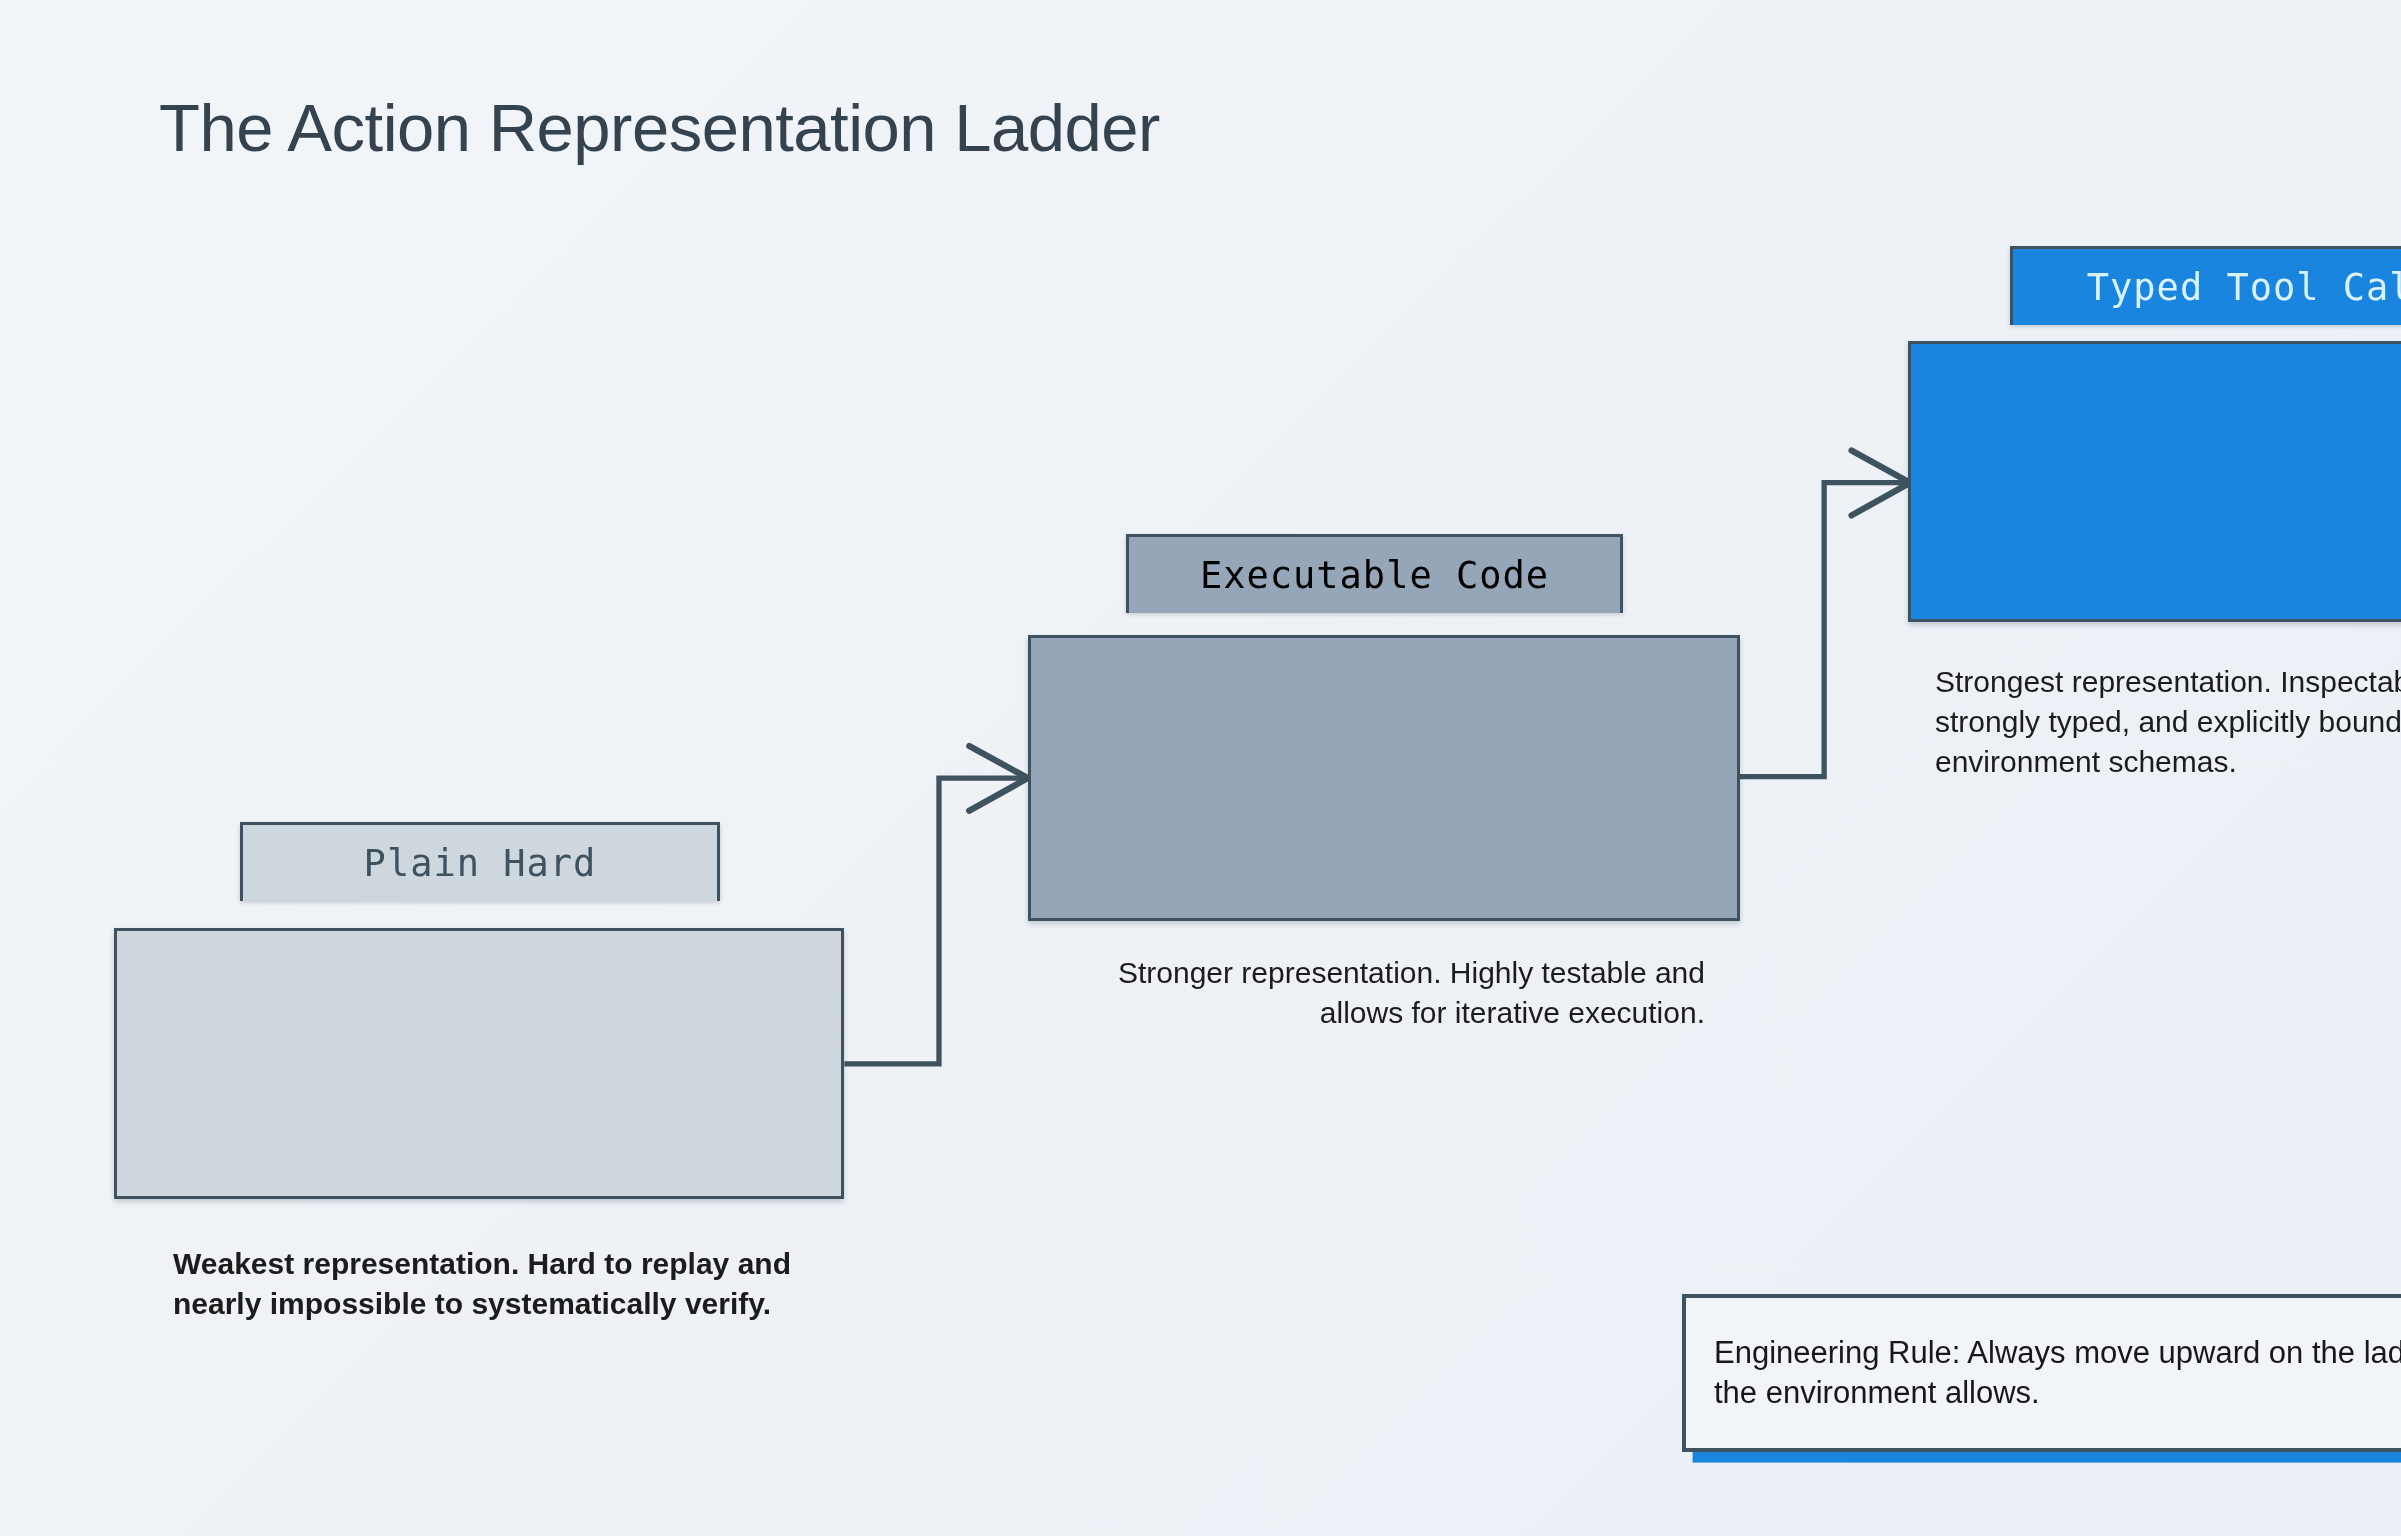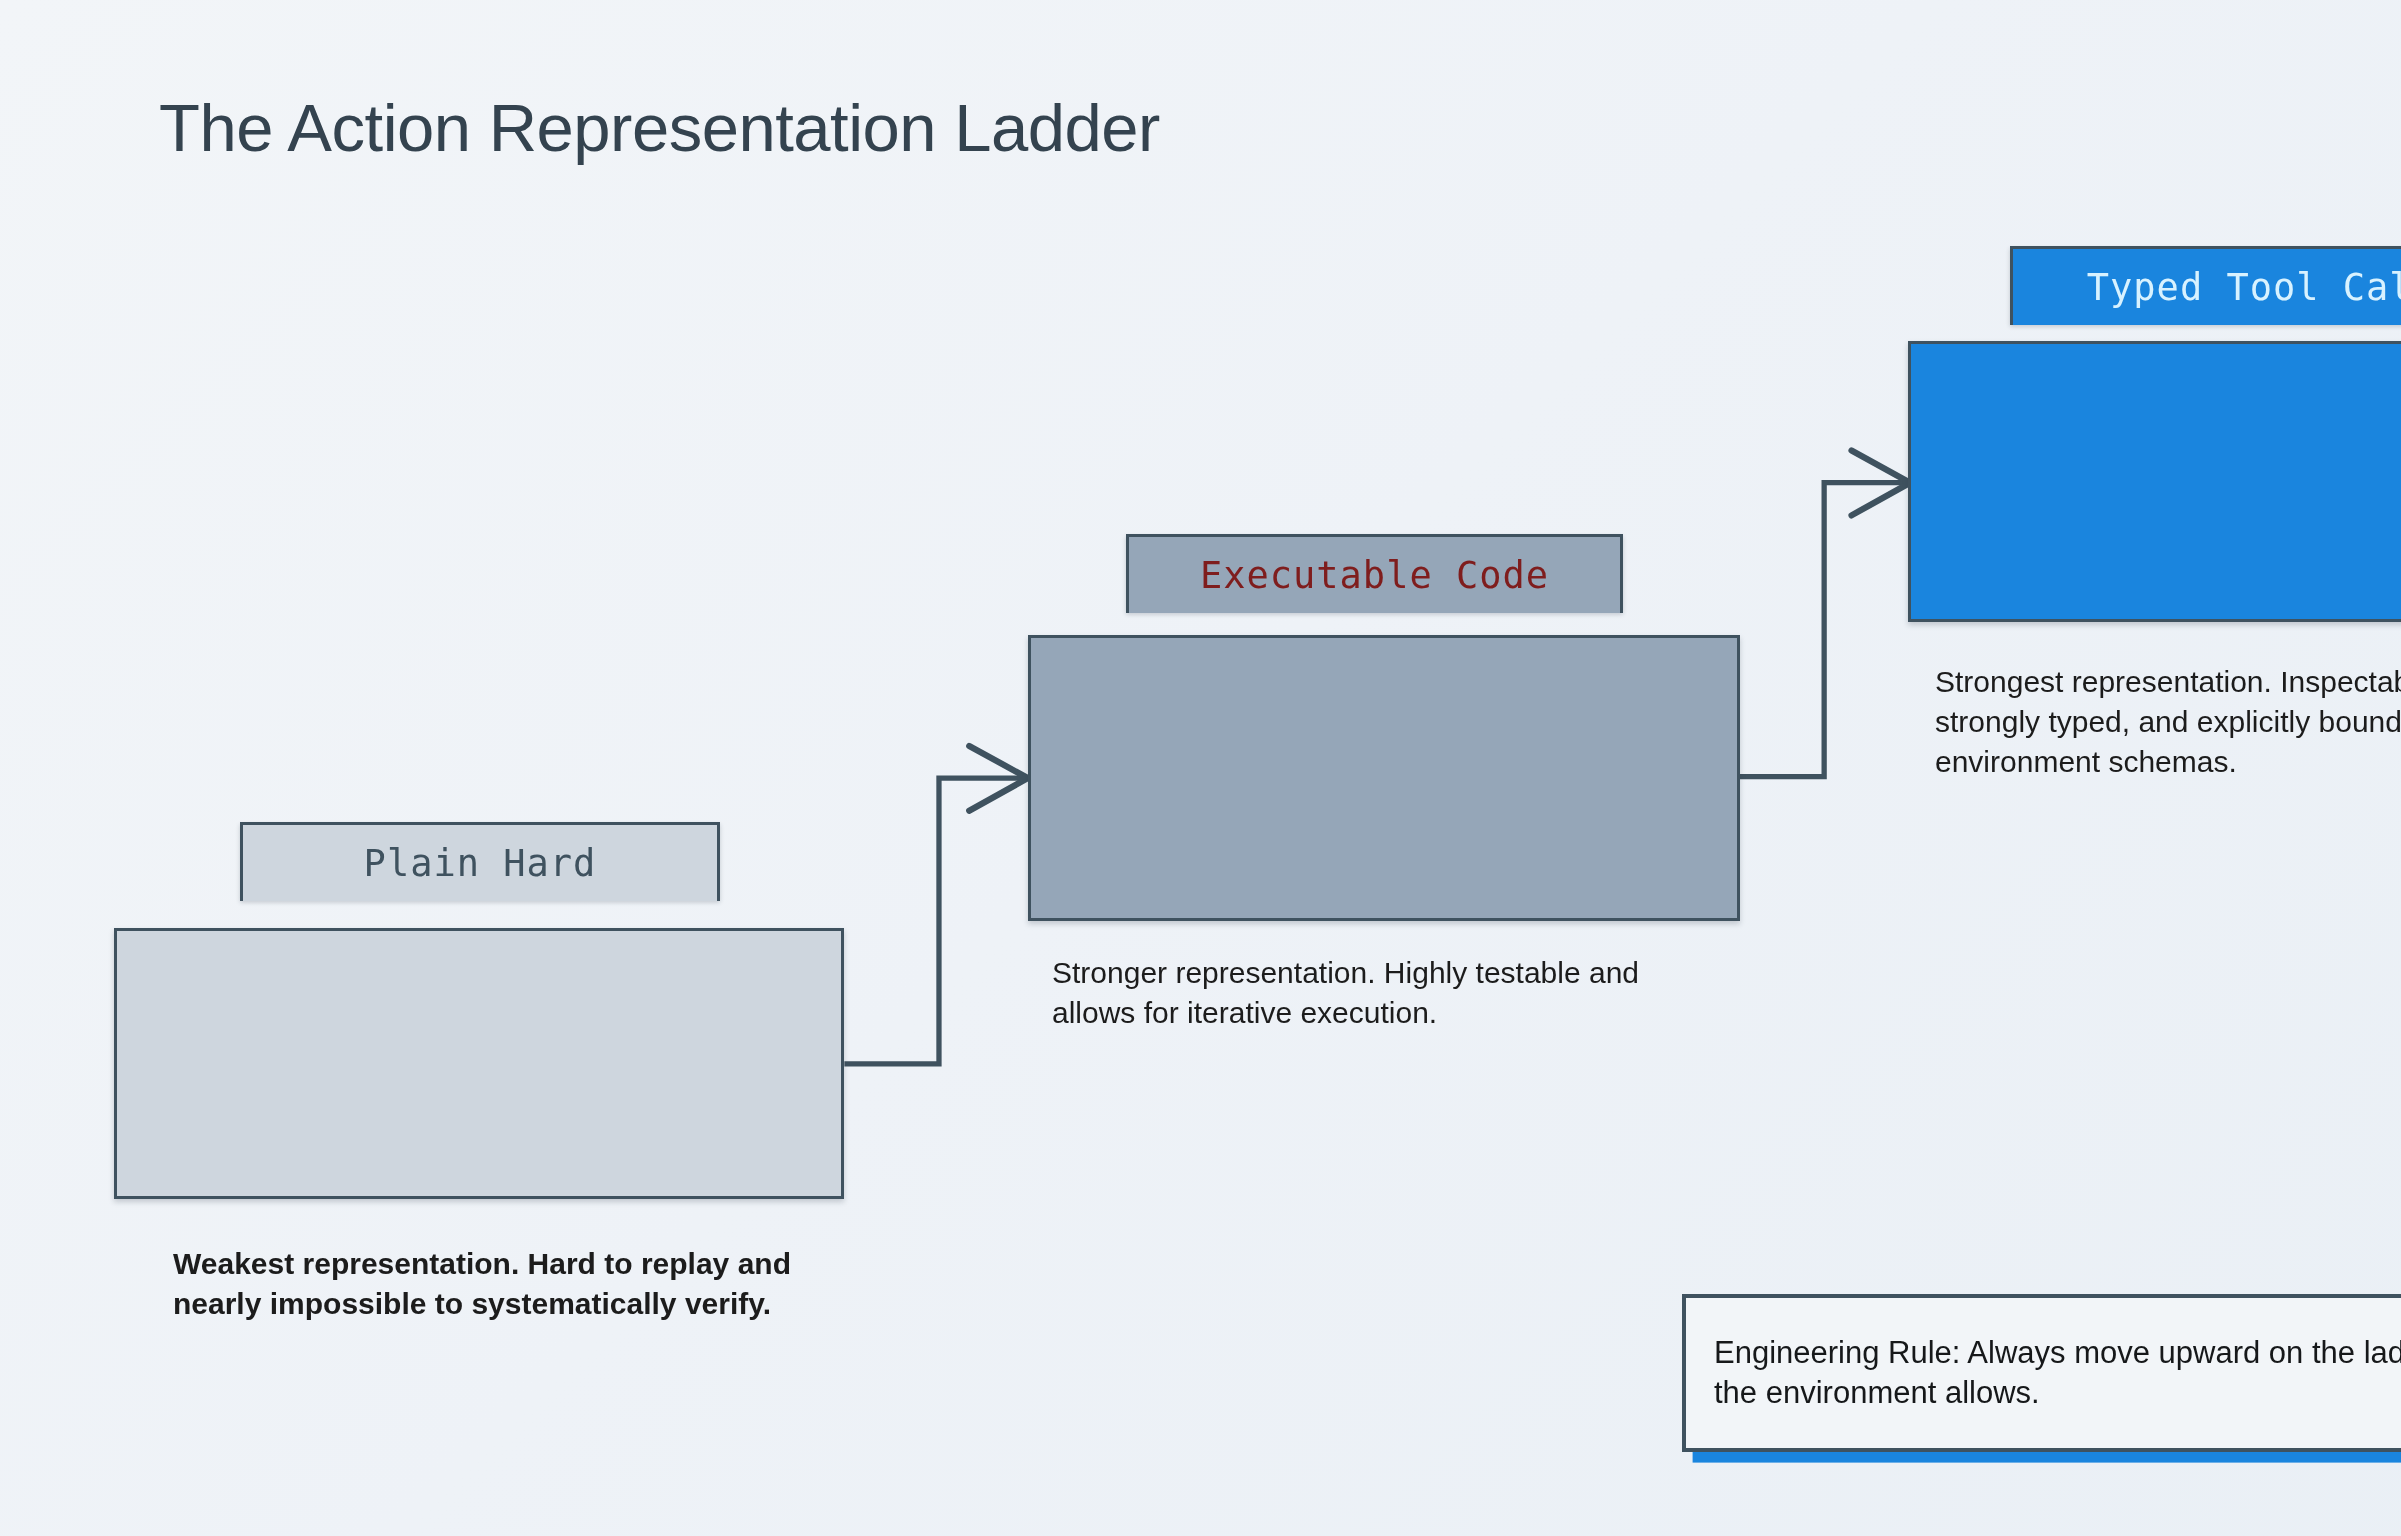--- a/index.html
+++ b/index.html
@@ -114,26 +114,26 @@
 
   <div class="step">
     <div class="step-header" style="left:240px; top:822px; width:480px; height:79px; background:#ced6de; color:#3f525f;">
       <span>Plain Hard</span>
     </div>
     <div class="step-body" style="left:114px; top:928px; width:730px; height:271px; background:#ced6de;"></div>
   </div>
   <div class="caption" style="left:173px; top:1244px; width:663px;font-weight:bold;">Weakest representation. Hard to replay and nearly impossible to systematically verify.</div>
 
   <div class="step">
-    <div class="step-header" style="left:1126px; top:534px; width:497px; height:79px; background:#95a6b8; color:#7f1d1d;">
+    <div class="step-header" style="left:1126px; top:534px; width:497px; height:79px; background:#95a6b8; color:#000000;">
       <span>Executable Code</span>
     </div>
     <div class="step-body" style="left:1028px; top:635px; width:712px; height:286px; background:#95a6b8;"></div>
   </div>
-  <div class="caption" style="left:1052px; top:953px; width:653px;">Stronger representation. Highly testable and allows for iterative execution.</div>
+  <div class="caption" style="left:1052px; top:953px; width:653px;text-align:right;">Stronger representation. Highly testable and allows for iterative execution.</div>
 
   <div class="step">
     <div class="step-header" style="left:2010px; top:246px; width:526px; height:79px; background:#1a85de; color:#d8f2ff;">
       <span>Typed Tool Calls</span>
     </div>
     <div class="step-body" style="left:1908px; top:341px; width:731px; height:281px; background:#1a85de;"></div>
   </div>
   <div class="caption" style="left:1935px; top:662px; width:600px;">Strongest representation. Inspectable, strongly typed, and explicitly bound to environment schemas.</div>
 
   <div id="rule-callout">

